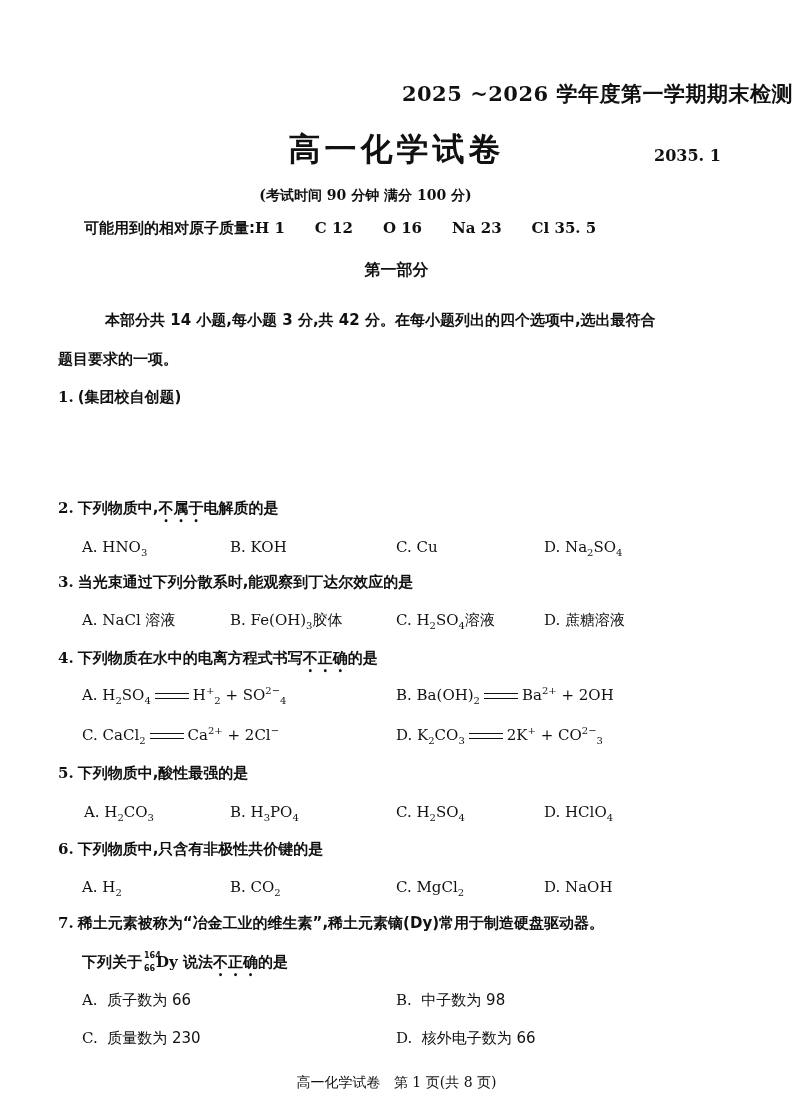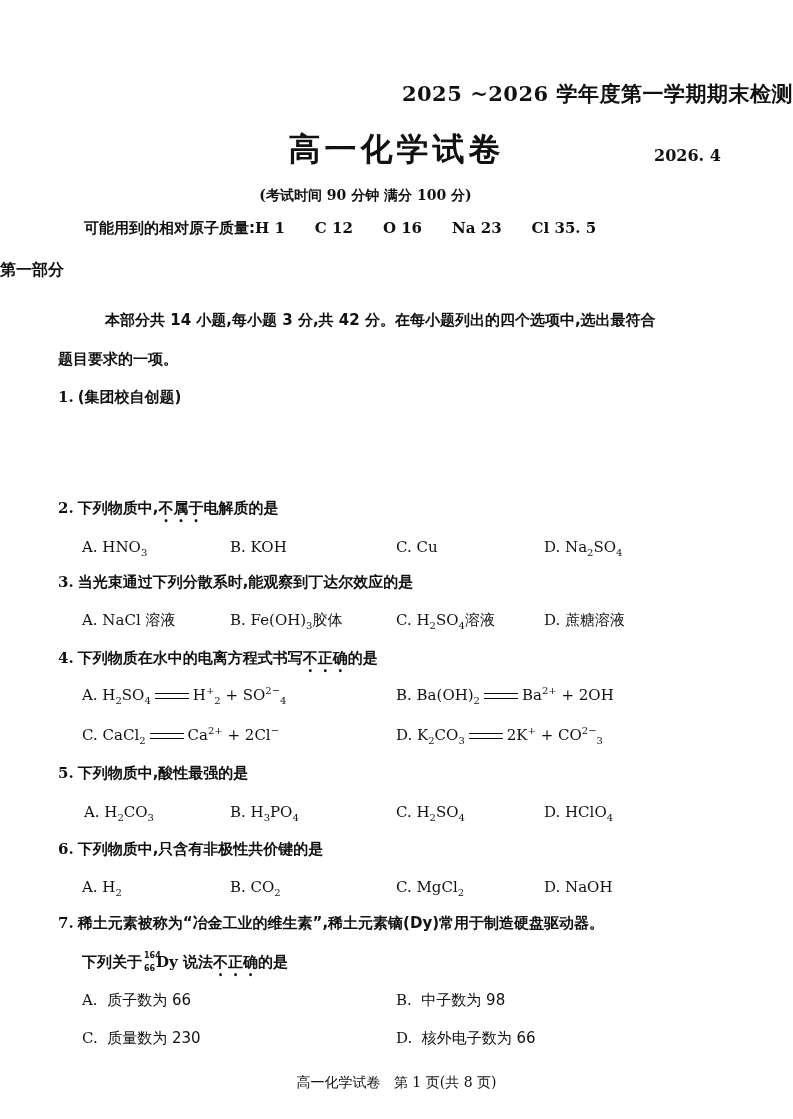--- a/index.html
+++ b/index.html
@@ -8,42 +8,42 @@
       font-family: "DejaVu Serif", "Liberation Serif", serif;
       color: #111111;
     }
     .abs { position: absolute; white-space: nowrap; }
     .exam-title { left: 0; width: 793px; top: 80px; text-align: right; font-size: 21px; font-weight: bold; letter-spacing: 0.5px; }
     .paper-title { left: 0; width: 793px; top: 128px; text-align: center; font-size: 32px; font-weight: bold; letter-spacing: 4px; font-family: "DejaVu Sans", "Liberation Sans", sans-serif; }
     .date { left: 654px; top: 146px; font-size: 16px; font-weight: bold; }
     .exam-info { left: 0; width: 731px; top: 187px; text-align: center; font-size: 14px; font-weight: bold; }
     .masses { left: 84px; top: 219px; font-size: 15px; font-weight: bold; font-family: "DejaVu Sans", "Liberation Sans", sans-serif; }
     .masses span.m { display: inline-block; margin-right: 30px; font-family: "DejaVu Serif", "Liberation Serif", serif; }
-    .section-title { left: 0; width: 793px; top: 260px; font-size: 16px; font-weight: bold; font-family: "DejaVu Sans", "Liberation Sans", sans-serif; }
+    .section-title { left: 0; width: 793px; top: 260px; text-align: center; font-size: 16px; font-weight: bold; font-family: "DejaVu Sans", "Liberation Sans", sans-serif; }
     .instr1 { left: 105px; top: 311px; font-size: 15px; font-weight: bold; font-family: "DejaVu Sans", "Liberation Sans", sans-serif; }
     .instr2 { left: 58px; top: 350px; font-size: 15px; font-weight: bold; font-family: "DejaVu Sans", "Liberation Sans", sans-serif; }
     .q-stem { font-size: 15px; font-family: "DejaVu Sans", "Liberation Sans", sans-serif; font-weight: bold; }
     .q-num { font-family: "DejaVu Serif", "Liberation Serif", serif; font-weight: bold; margin-right: 4px; }
     .opt { font-size: 15px; font-family: "DejaVu Serif", "Liberation Serif", serif; }
     .opt .cn { font-family: "DejaVu Sans", "Liberation Sans", sans-serif; }
     .emph { text-emphasis: dot; -webkit-text-emphasis: dot; text-emphasis-position: under; -webkit-text-emphasis-position: under; }
     sub, sup { font-size: 10px; line-height: 0; }
     .eq-arrow { display: inline-block; width: 34px; height: 4px; border-top: 1.5px solid #111; border-bottom: 1.5px solid #111; vertical-align: middle; margin: 0 4px; }
     .footer { left: 0; width: 793px; top: 1074px; text-align: center; font-size: 14px; font-family: "DejaVu Sans", "Liberation Sans", sans-serif; }
     .footer .pg { font-family: "DejaVu Serif", "Liberation Serif", serif; }
     .iso { display: inline-block; position: relative; width: 14px; height: 16px; vertical-align: middle; }
     .iso .a { position: absolute; top: -4px; left: 2px; font-size: 8px; }
     .iso .z { position: absolute; top: 9px; left: 2px; font-size: 8px; }
   </style>
 </head>
 <body>
 
 <div class="abs exam-title">2025 ~2026 学年度第一学期期末检测</div>
 <div class="abs paper-title">高一化学试卷</div>
-<div class="abs date">2026. 4</div>
+<div class="abs date">2035. 1</div>
 <div class="abs exam-info">(考试时间 90 分钟    满分 100 分)</div>
 
 <div class="abs masses">
   <span>可能用到的相对原子质量:</span><span class="m">H 1</span><span class="m">C 12</span><span class="m">O 16</span><span class="m">Na 23</span><span class="m">Cl 35. 5</span>
 </div>
 
 <div class="abs section-title">第一部分</div>
 <div class="abs instr1">本部分共 14 小题,每小题 3 分,共 42 分。在每小题列出的四个选项中,选出最符合</div>
 <div class="abs instr2">题目要求的一项。</div>
 

